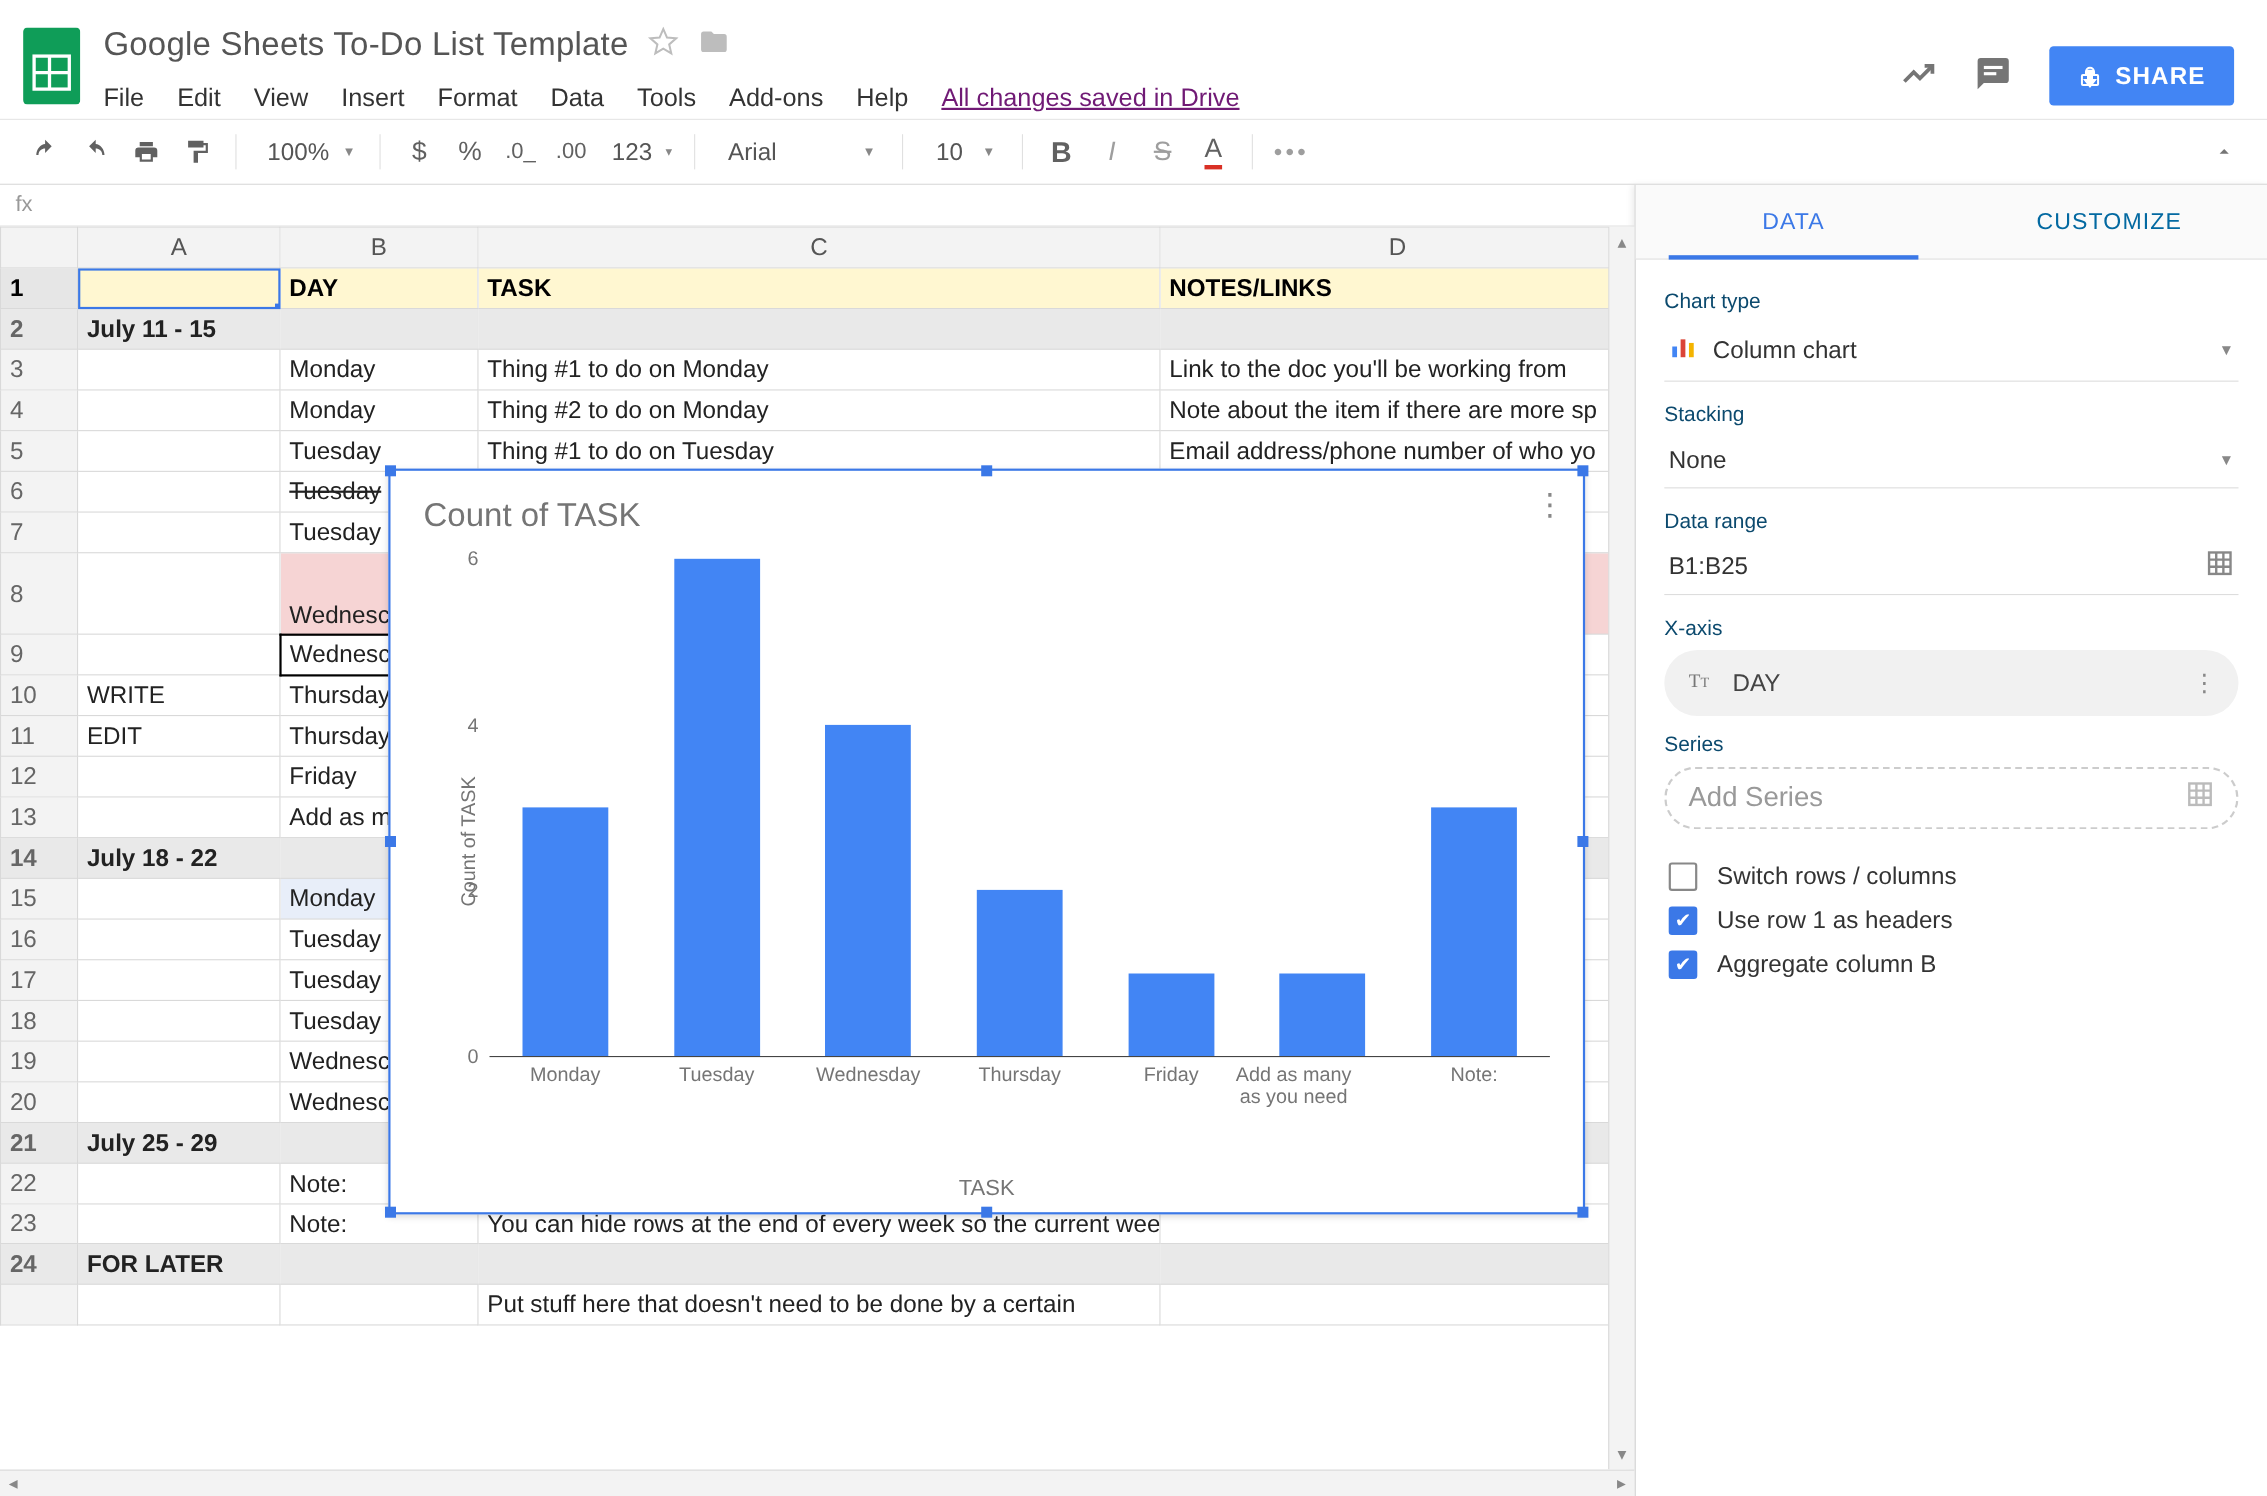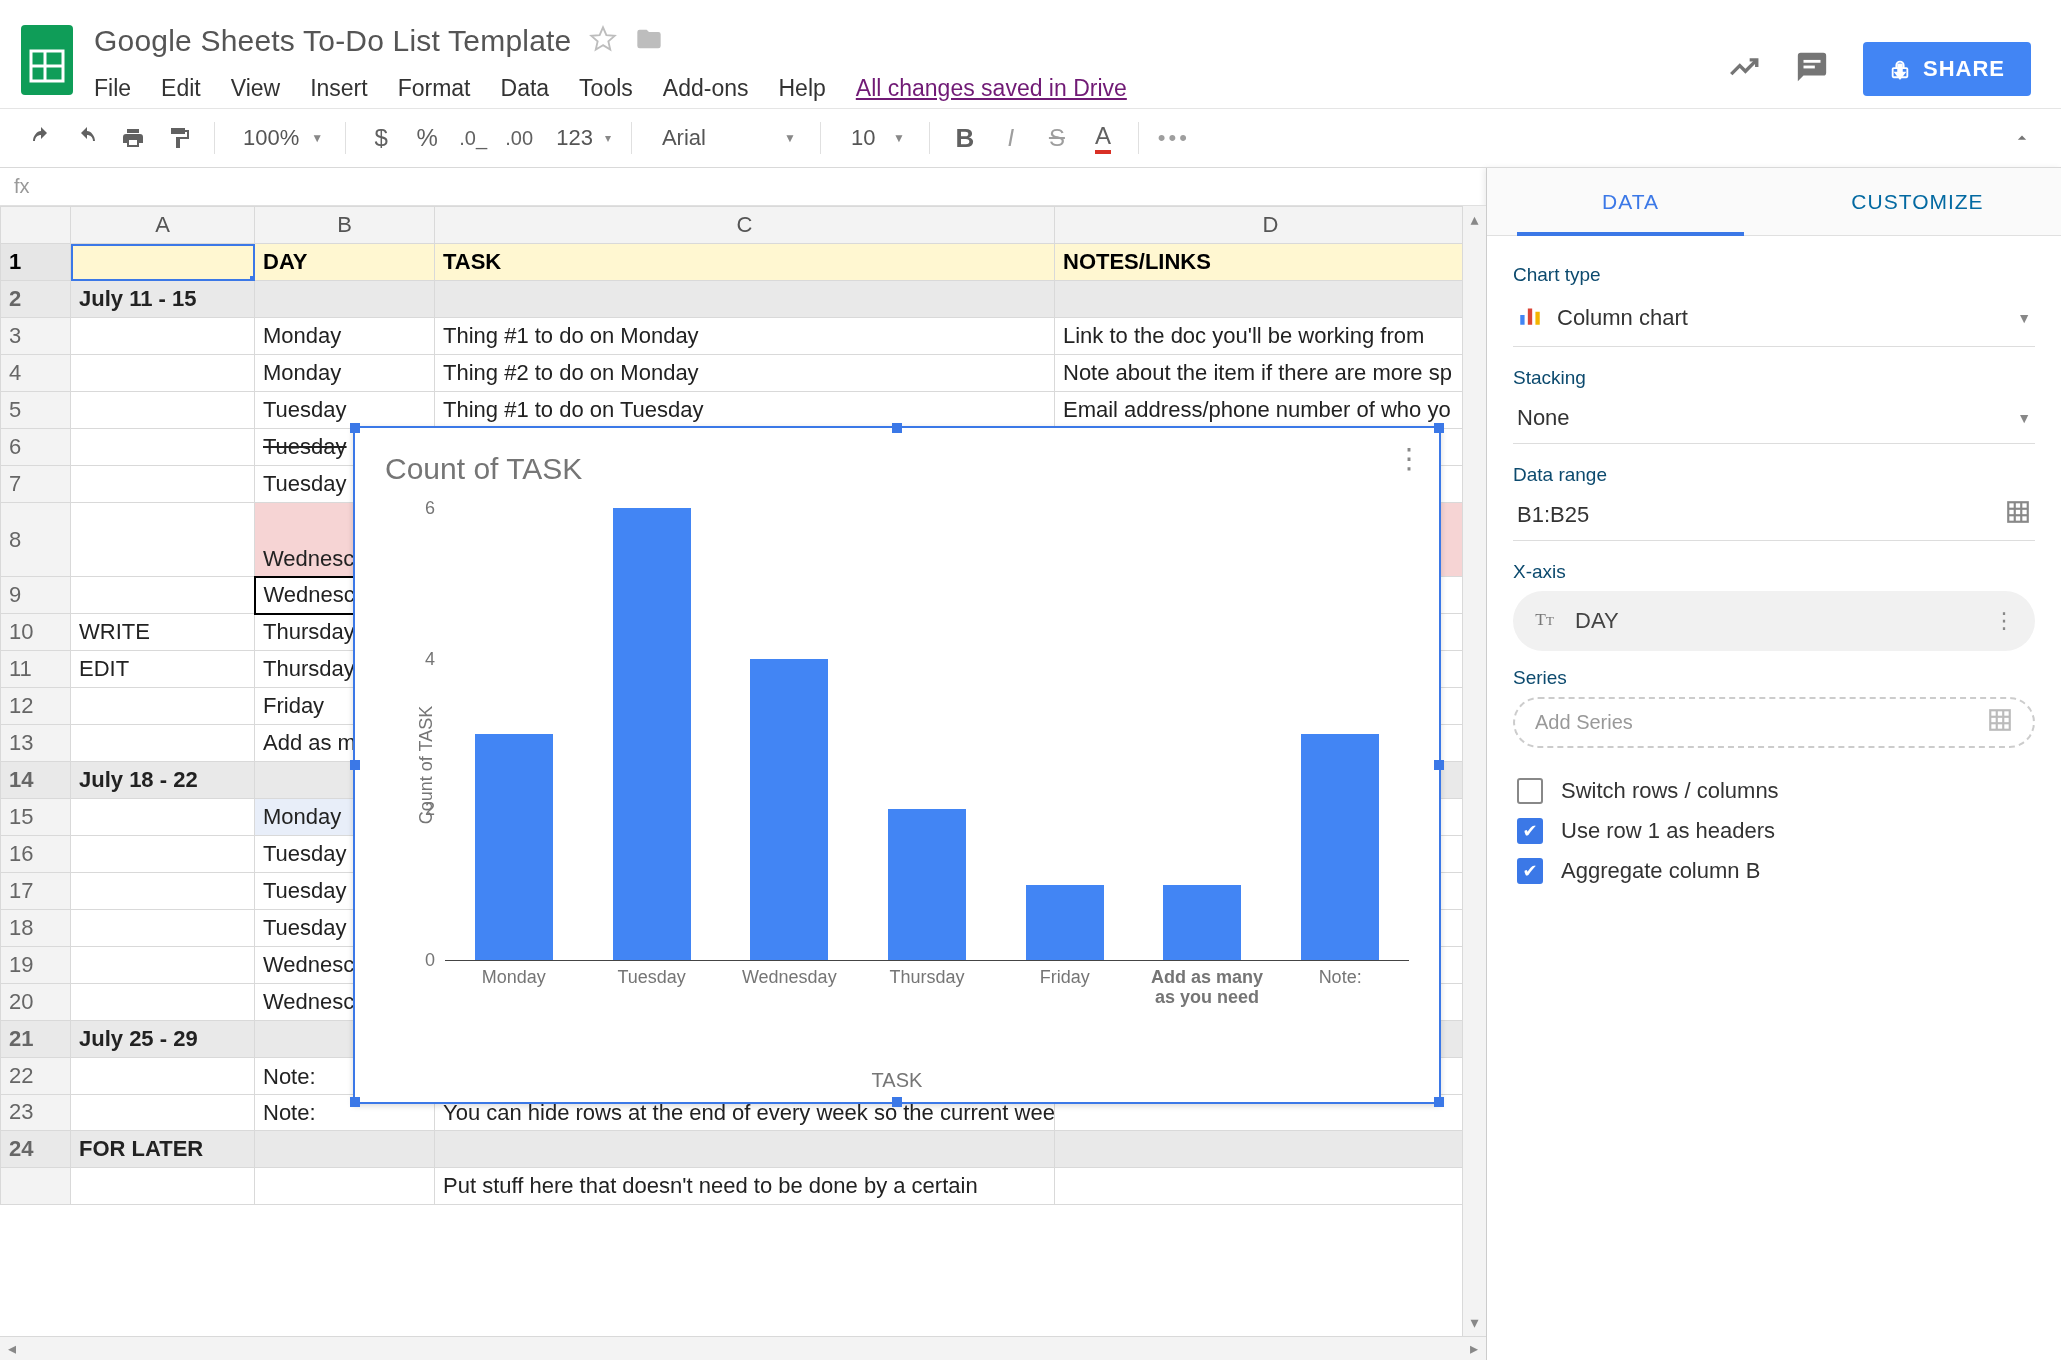--- a/index.html
+++ b/index.html
@@ -67,21 +67,21 @@
   .editor-tab { flex: 1; display: flex; align-items: center; justify-content: center; font-size: 21px; color: #0369a1; letter-spacing: 1px; }
   .editor-tab.active { color: #3b78e7; font-weight: 500; position: relative; }
   .editor-tab.active::after { content: ''; position: absolute; left: 30px; right: 30px; bottom: -1px; height: 4px; background: #3b78e7; }
   .editor-body { padding: 22px 26px; overflow-y: auto; flex: 1; }
   .ed-label { font-size: 19px; color: #0c4a6e; margin-bottom: 8px; margin-top: 6px; }
   .ed-field { border-bottom: 1px solid #ddd; padding: 8px 4px 12px 4px; display: flex; align-items: center; gap: 14px; font-size: 22px; color: #333; margin-bottom: 20px; position: relative; }
   .ed-field .caret { position: absolute; right: 4px; color: #888; font-size: 14px; }
   .ed-field .grid-icon { position: absolute; right: 4px; }
   .ed-chip { background: #f1f1f1; border-radius: 30px; padding: 14px 20px; display: flex; align-items: center; gap: 16px; font-size: 22px; color: #444; margin-bottom: 16px; position: relative; }
   .ed-chip .dots { position: absolute; right: 20px; color: #888; }
-  .ed-dashed { border: 2px dashed #ccc; border-radius: 30px; padding: 12px 20px; font-size: 20px; color: #999; display: flex; align-items: center; gap: 16px; position: relative; margin-bottom: 30px; }
+  .ed-dashed { border: 2px dashed #ccc; border-radius: 30px; padding: 12px 20px; font-size: 25px; color: #999; display: flex; align-items: center; gap: 16px; position: relative; margin-bottom: 30px; }
   .ed-check-row { display: flex; align-items: center; gap: 18px; font-size: 22px; color: #333; margin: 14px 4px; }
   .chk { width: 26px; height: 26px; border: 2px solid #888; border-radius: 3px; display: flex; align-items: center; justify-content: center; }
   .chk.checked { background: #3b78e7; border-color: #3b78e7; color: #fff; font-size: 18px; }
   .mini-chart-icon svg, .tt-icon svg, .grid-icon svg { width: 26px; height: 26px; }
 
   td.selected-cell { outline: 2px solid #3b78e7; outline-offset: -2px; position: relative; }
   td.selected-cell::after { content:''; position:absolute; right:-4px; bottom:-4px; width:8px; height:8px; background:#3b78e7; }
   td.rowhdr.active, th.active { background: #e6e6e6; }
 </style>
 </head>
@@ -447,21 +447,21 @@
               <div class="cat-label" style="left: 38.8571px; top: 470px;">Monday</div>
               <div class="bar" style="left: 197.571px; width: 78px; top: 10px; height: 452px;"></div>
               <div class="cat-label" style="left: 176.571px; top: 470px;">Tuesday</div>
               <div class="bar" style="left: 335.286px; width: 78px; top: 160.667px; height: 301.333px;"></div>
               <div class="cat-label" style="left: 314.286px; top: 470px;">Wednesday</div>
               <div class="bar" style="left: 473px; width: 78px; top: 311.333px; height: 150.667px;"></div>
               <div class="cat-label" style="left: 452px; top: 470px;">Thursday</div>
               <div class="bar" style="left: 610.714px; width: 78px; top: 386.667px; height: 75.3333px;"></div>
               <div class="cat-label" style="left: 589.714px; top: 470px;">Friday</div>
               <div class="bar" style="left: 748.429px; width: 78px; top: 386.667px; height: 75.3333px;"></div>
-              <div class="cat-label" style="left: 732px; top: 470px; font-weight: bold;">Add as many as you need</div>
+              <div class="cat-label" style="left: 701px; top: 470px;">Add as many as you need</div>
               <div class="bar" style="left: 886.143px; width: 78px; top: 236px; height: 226px;"></div>
               <div class="cat-label" style="left: 865.143px; top: 470px;">Note:</div>
             </div>
         </div>
       </div>
       <div class="sheet-side-scroll">
         <div class="arrow">▴</div>
         <div class="track"></div>
         <div class="arrow">▾</div>
       </div>

